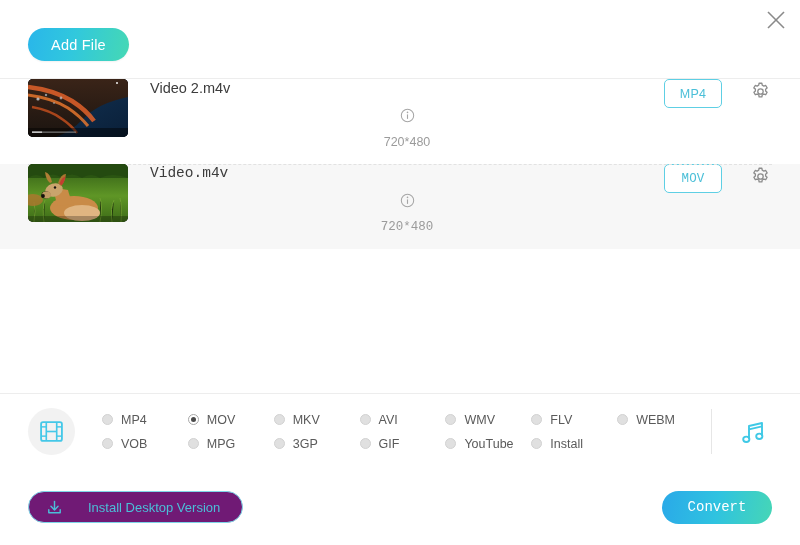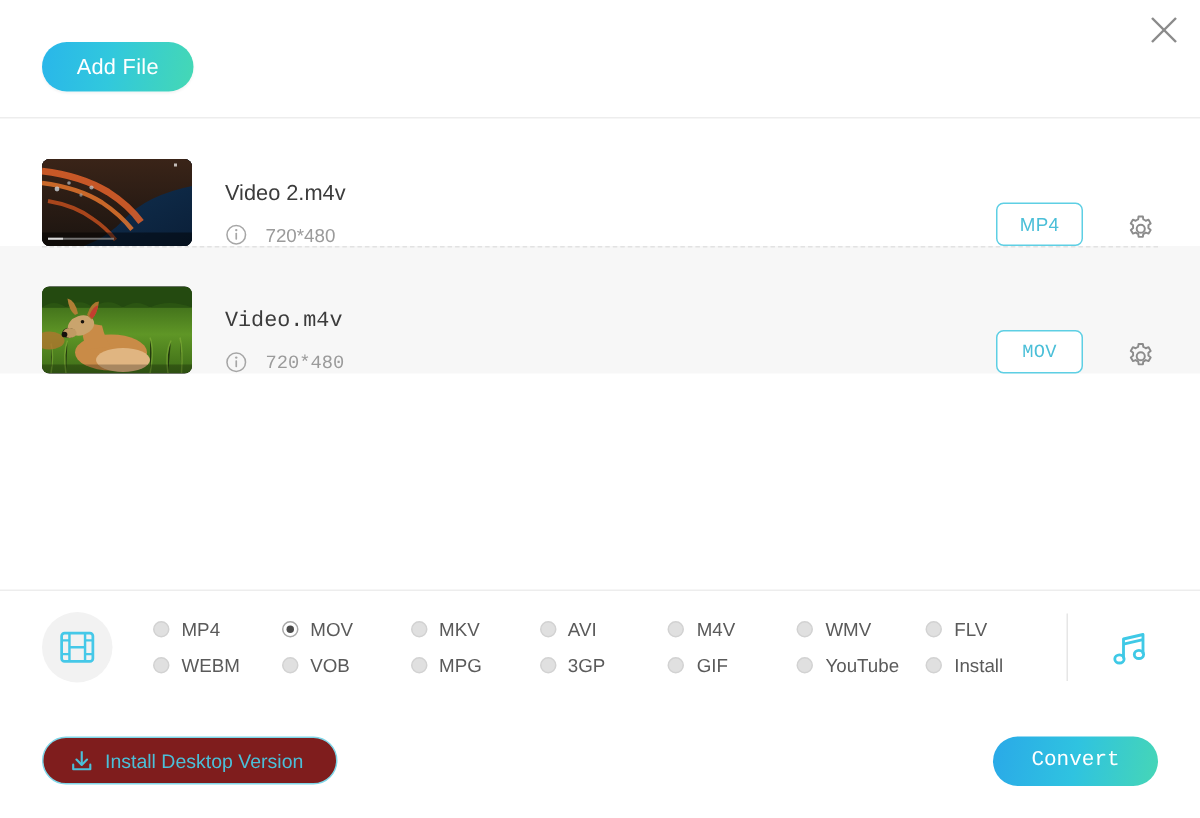--- a/index.html
+++ b/index.html
@@ -51,21 +51,21 @@
     box-shadow: 0 1px 2px rgba(0,0,0,.06);
   }
 
   
   .list-wrap {
     margin-top: 17px;
     border-top: 1px solid #ededed;
   }
   .file-row {
     display: flex;
-    align-items: flex-end;
+    align-items: flex-start;
     height: 85px;
     padding: 0 28px;
     box-sizing: border-box;
     position: relative;
   }
   .file-row.alt { background: #f7f7f7; font-family: Liberation Mono, monospace; }
   .file-row + .file-row::before {
     content: "";
     position: absolute;
     left: 28px;
@@ -96,20 +96,21 @@
     line-height: 18px;
     margin-bottom: 11px;
     white-space: nowrap;
     overflow: hidden;
     text-overflow: ellipsis;
   }
   .file-sub {
     display: flex;
     align-items: center;
     gap: 12px;
+    flex-direction: column;
   }
   .info-icon {
     width: 15px;
     height: 15px;
     flex: 0 0 auto;
   }
   .file-dim {
     font-size: 12.5px;
     color: #9b9b9b;
   }
@@ -229,26 +230,26 @@
     height: 76px;
     display: flex;
     align-items: center;
     justify-content: space-between;
     padding: 0 28px;
     box-sizing: border-box;
   }
   .btn-install {
     display: inline-flex;
     align-items: center;
-    gap: 6px;
+    gap: 24px;
     height: 32px;
     padding: 0 22px 0 16px;
     border: 1px solid #7fd6e8;
     border-radius: 16px;
-    background: #7f1d1d;
+    background: #701a75;
     color: #4bbfd8;
     font-size: 13px;
     font-family: "Liberation Sans", sans-serif;
     cursor: pointer;
   }
   .btn-convert {
     display: inline-flex;
     align-items: center;
     justify-content: center;
     width: 110px;
@@ -415,24 +416,20 @@
     <label class="radio-item">
       <span class="radio-dot"></span>
       <span>MKV</span>
     </label>
     <label class="radio-item">
       <span class="radio-dot"></span>
       <span>AVI</span>
     </label>
     <label class="radio-item">
       <span class="radio-dot"></span>
-      <span>M4V</span>
-    </label>
-    <label class="radio-item">
-      <span class="radio-dot"></span>
       <span>WMV</span>
     </label>
     <label class="radio-item">
       <span class="radio-dot"></span>
       <span>FLV</span>
     </label>
 
     <label class="radio-item">
       <span class="radio-dot"></span>
       <span>WEBM</span>

